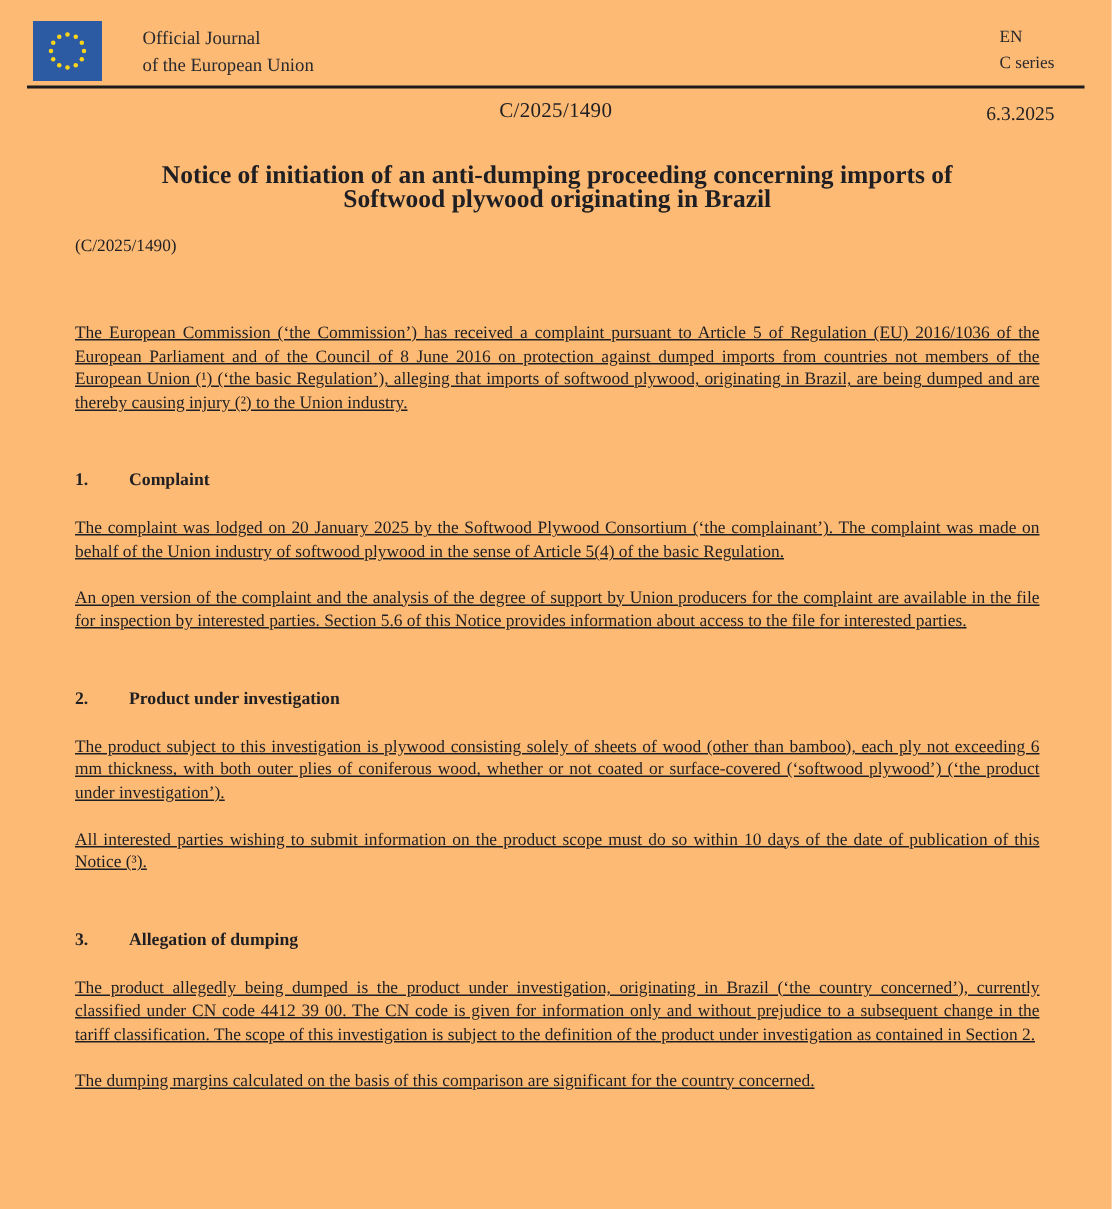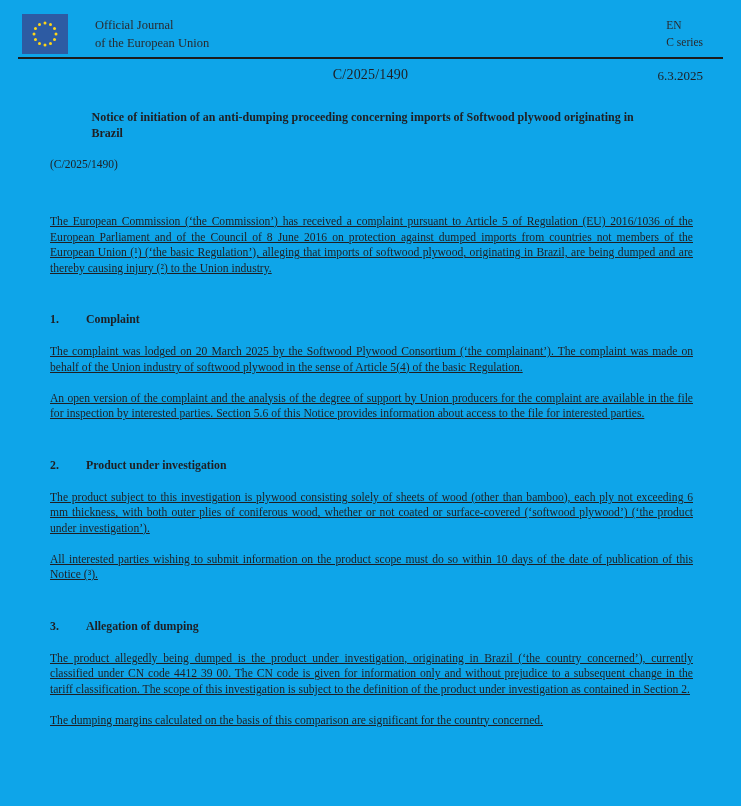--- a/index.html
+++ b/index.html
@@ -4,21 +4,21 @@
 <style>
   * { margin: 0; padding: 0; box-sizing: border-box; }
   html, body { background: #ffffff; }
   body {
     width: 741px; height: 806px;
     font-family: "Liberation Serif", "DejaVu Serif", serif;
     color: #1f1f23;
     position: relative;
     overflow: hidden;
   }
-  .page { width: 741px; height: 806px; background: #0ea5e9; }
+  .page { width: 741px; height: 806px; background: #fdba74; }
 
   
   .header {
     display: flex;
     justify-content: space-between;
     align-items: flex-start;
     padding: 14px 38px 0 22px;
   }
   .header-left { display: flex; align-items: flex-start; }
   .flag { width: 46px; height: 40px; display: block; }
@@ -56,23 +56,23 @@
     right: 0; top: 3px;
     font-size: 13px;
   }
 
   
   .main { padding: 0 48px 0 50px; }
 
   .doc-title {
     margin: 24px auto 0 auto;
     max-width: 560px;
-    text-align: left;
+    text-align: center;
     font-weight: bold;
-    font-size: 12px;
+    font-size: 17px;
     line-height: 16px;
   }
   .doc-reference {
     margin-top: 17px;
     text-align: left;
     font-size: 11.5px;
   }
 
   p.body-par {
     font-size: 11.6px;
@@ -140,21 +140,21 @@
     <h1 class="doc-title">Notice of initiation of an anti-dumping proceeding concerning imports of Softwood plywood originating in Brazil</h1>
     <div class="doc-reference">(C/2025/1490)</div>
 
     <p class="body-par intro">The European Commission (‘the Commission’) has received a complaint pursuant to Article 5 of Regulation (EU) 2016/1036 of the European Parliament and of the Council of 8 June 2016 on protection against dumped imports from countries not members of the European Union (¹) (‘the basic Regulation’), alleging that imports of softwood plywood, originating in Brazil, are being dumped and are thereby causing injury (²) to the Union industry.</p>
 
     <div class="section">
       <div class="section-heading">
         <span class="section-number">1.</span>
         <span>Complaint</span>
       </div>
-      <p class="body-par">The complaint was lodged on 20 March 2025 by the Softwood Plywood Consortium (‘the complainant’). The complaint was made on behalf of the Union industry of softwood plywood in the sense of Article 5(4) of the basic Regulation.</p>
+      <p class="body-par">The complaint was lodged on 20 January 2025 by the Softwood Plywood Consortium (‘the complainant’). The complaint was made on behalf of the Union industry of softwood plywood in the sense of Article 5(4) of the basic Regulation.</p>
       <p class="body-par">An open version of the complaint and the analysis of the degree of support by Union producers for the complaint are available in the file for inspection by interested parties. Section 5.6 of this Notice provides information about access to the file for interested parties.</p>
     </div>
 
     <div class="section">
       <div class="section-heading">
         <span class="section-number">2.</span>
         <span>Product under investigation</span>
       </div>
       <p class="body-par">The product subject to this investigation is plywood consisting solely of sheets of wood (other than bamboo), each ply not exceeding 6 mm thickness, with both outer plies of coniferous wood, whether or not coated or surface-covered (‘softwood plywood’) (‘the product under investigation’).</p>
       <p class="body-par">All interested parties wishing to submit information on the product scope must do so within 10 days of the date of publication of this Notice (³).</p>

